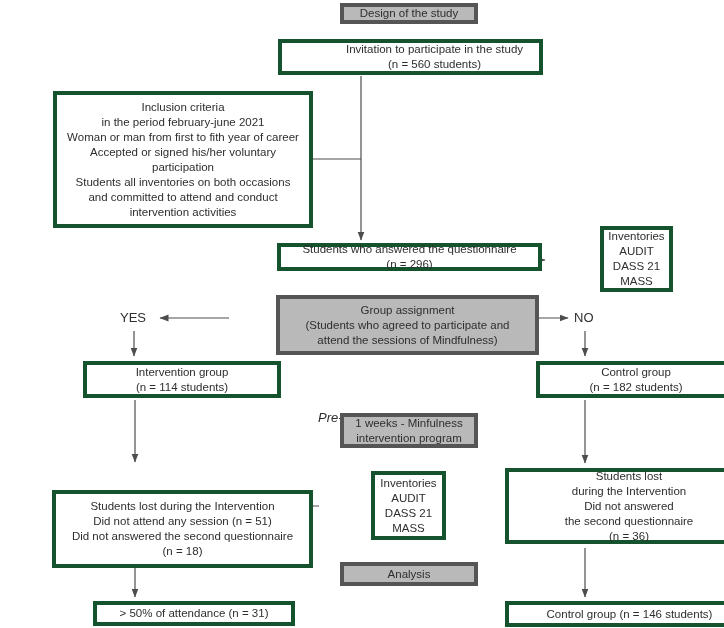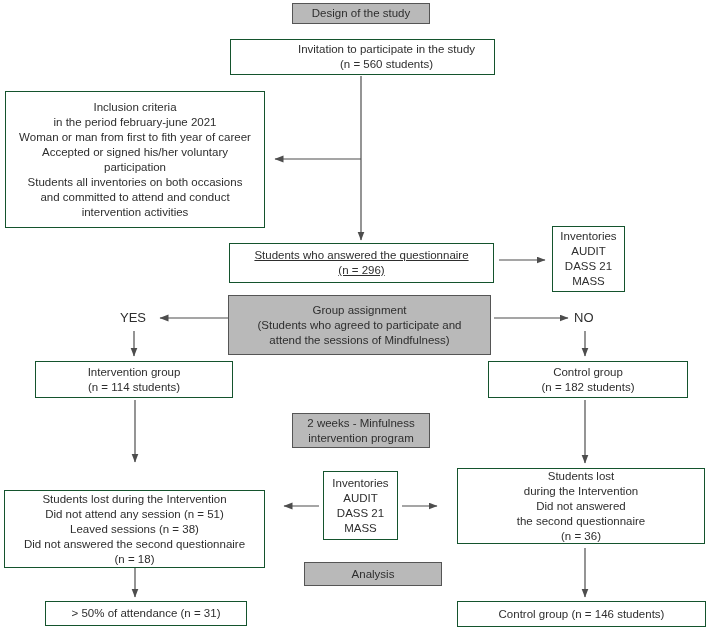--- a/index.html
+++ b/index.html
@@ -3,23 +3,23 @@
 <meta charset="utf-8">
 <style>
   html,body{margin:0;padding:0;background:#fff;}
   #canvas{
     position:relative;width:724px;height:628px;background:#ffffff;
     font-family:"Liberation Sans","DejaVu Sans",sans-serif;
     color:#2e2e2e;overflow:hidden;
   }
   .box{
     position:absolute;box-sizing:border-box;
-    border:1px solid #14532d;background:#ffffff;
+    border:4px solid #14532d;background:#ffffff;
     display:flex;flex-direction:column;justify-content:center;align-items:center;
-    text-align:center;font-size:11.5px;line-height:15px;
+    text-align:center;font-size:11.5px;line-height:15px;margin-left:48px;
   }
   .box.gray{background:#b9b9b9;border-color:#555555;}
   .lbl{
     position:absolute;font-size:13px;line-height:14px;white-space:nowrap;
   }
   .lbl.it{font-style:italic;margin-top:38px;}
   #arrows{position:absolute;left:0;top:0;pointer-events:none;}
 </style>
 </head>
 <body>
@@ -58,21 +58,21 @@
       <div>Inclusion criteria</div>
       <div>in the period february-june 2021</div>
       <div>Woman or man from first to fith year of career</div>
       <div>Accepted or signed his/her voluntary</div>
       <div>participation</div>
       <div>Students all inventories on both occasions</div>
       <div>and committed to attend and conduct</div>
       <div>intervention activities</div>
     </div>
 
-  <div class="box" style="left:229px;top:243px;width:265px;height:40px;text-decoration:underline;">
+  <div class="box" style="left:229px;top:243px;width:265px;height:28px;">
       <div>Students who answered the questionnaire</div>
       <div>(n = 296)</div>
     </div>
 
   <div class="box" style="left:552px;top:226px;width:73px;height:66px;">
       <div>Inventories</div>
       <div>AUDIT</div>
       <div>DASS 21</div>
       <div>MASS</div>
     </div>
@@ -93,48 +93,47 @@
     </div>
 
   <div class="lbl it" style="left:318px;top:373px;">Pre-intervention</div>
 
   <div class="box" style="left:488px;top:361px;width:200px;height:37px;">
       <div>Control group</div>
       <div>(n = 182 students)</div>
     </div>
 
   <div class="box gray" style="left:292px;top:413px;width:138px;height:35px;">
-      <div>2 weeks - Minfulness</div>
+      <div>1 weeks - Minfulness</div>
       <div>intervention program</div>
     </div>
 
   <div class="box" style="left:4px;top:490px;width:261px;height:78px;">
       <div>Students lost during the Intervention</div>
       <div>Did not attend any session (n = 51)</div>
-      <div>Leaved sessions (n = 38)</div>
       <div>Did not answered the second questionnaire</div>
       <div>(n = 18)</div>
     </div>
 
   <div class="box" style="left:323px;top:471px;width:75px;height:69px;">
       <div>Inventories</div>
       <div>AUDIT</div>
       <div>DASS 21</div>
       <div>MASS</div>
     </div>
 
   <div class="box" style="left:457px;top:468px;width:248px;height:76px;">
       <div>Students lost</div>
       <div>during the Intervention</div>
       <div>Did not answered</div>
       <div>the second questionnaire</div>
       <div>(n = 36)</div>
     </div>
 
-  <div class="box gray" style="left:304px;top:562px;width:138px;height:24px;">Analysis</div>
+  <div class="box gray" style="left:292px;top:562px;width:138px;height:24px;">Analysis</div>
 
   <div class="box" style="left:45px;top:601px;width:202px;height:25px;">&gt; 50% of attendance (n = 31)</div>
 
   <div class="lbl it" style="left:314px;top:602px;">Post-intervention</div>
 
   <div class="box" style="left:457px;top:601px;width:249px;height:26px;">Control group (n = 146 students)</div>
 
 </div>
 
 </body></html>

